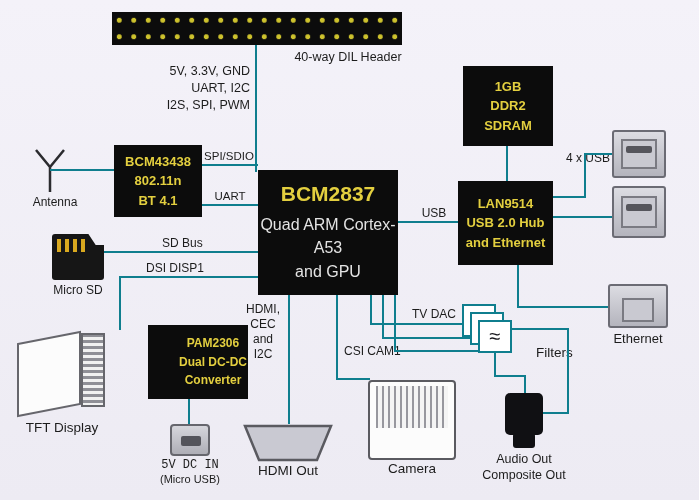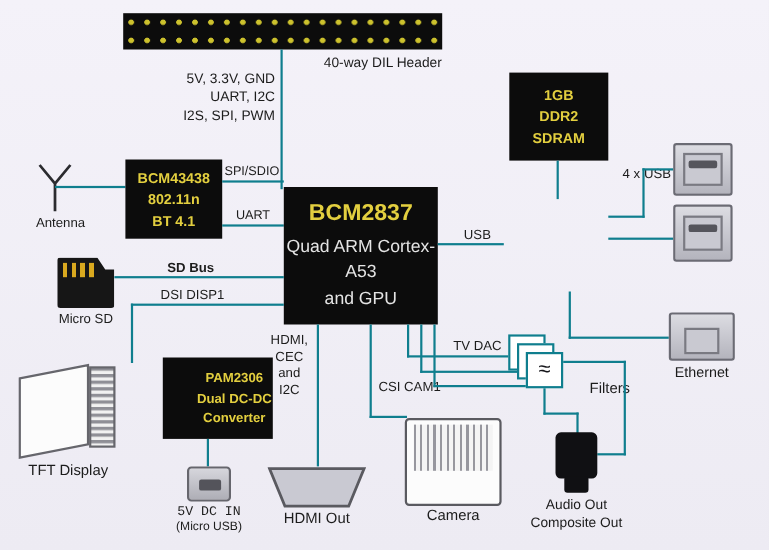--- a/index.html
+++ b/index.html
@@ -85,20 +85,25 @@
     <div class="sub">and GPU</div>
   </div>
 
   <div class="chip" style="left:463px;top:66px;width:90px;height:80px;">
     <div class="ln">1GB</div>
     <div class="ln">DDR2</div>
     <div class="ln">SDRAM</div>
   </div>
   <div class="wire" style="left:506px;top:146px;width:2px;height:35px;"></div>
 
+  <div class="chip" style="left:458px;top:181px;width:95px;height:84px;">
+    <div class="ln">LAN9514</div>
+    <div class="ln">USB 2.0 Hub</div>
+    <div class="ln">and Ethernet</div>
+  </div>
   <div class="lbl center" style="left:412px;top:206px;width:44px;">USB</div>
   <div class="wire" style="left:398px;top:221px;width:60px;height:2px;"></div>
 
   <div class="lbl" style="left:566px;top:135px;margin-top:16px;">4 x USB</div>
   <div class="wire" style="left:553px;top:196px;width:33px;height:2px;"></div>
   <div class="wire" style="left:584px;top:153px;width:2px;height:45px;"></div>
   <div class="wire" style="left:584px;top:153px;width:28px;height:2px;"></div>
   <div class="wire" style="left:553px;top:216px;width:59px;height:2px;"></div>
   <div class="port" style="left:612px;top:130px;width:54px;height:48px;">
     <div class="inner" style="left:7px;top:7px;width:36px;height:30px;"></div>
@@ -113,21 +118,21 @@
   <div class="wire" style="left:517px;top:306px;width:91px;height:2px;"></div>
   <div class="port" style="left:608px;top:284px;width:60px;height:44px;">
     <div class="inner" style="left:12px;top:12px;width:32px;height:24px;"></div>
   </div>
   <div class="lbl center" style="left:604px;top:331px;width:68px;font-size:13px;">Ethernet</div>
 
   <div id="microsd">
       <div class="contacts"></div>
     </div>
   <div class="lbl center" style="left:46px;top:283px;width:64px;">Micro SD</div>
-  <div class="lbl" style="left:152px;top:236px;font-weight:bold;">SD Bus</div>
+  <div class="lbl" style="left:162px;top:236px;">SD Bus</div>
   <div class="wire" style="left:104px;top:251px;width:154px;height:2px;"></div>
 
   <div class="lbl" style="left:146px;top:261px;">DSI DISP1</div>
   <div class="wire" style="left:119px;top:276px;width:139px;height:2px;"></div>
   <div class="wire" style="left:119px;top:276px;width:2px;height:54px;"></div>
   <svg style="left:14px;top:328px;" width="96" height="90">
     <defs>
       <pattern id="rib" width="6" height="6" patternUnits="userSpaceOnUse">
         <rect width="6" height="6" fill="#f1f1f1"></rect>
           <rect width="6" height="3" fill="#8f8f96"></rect>

